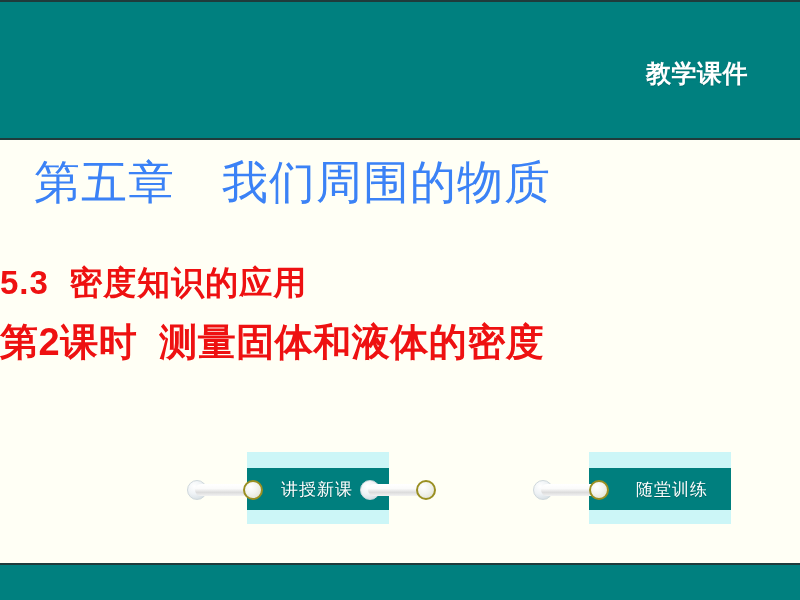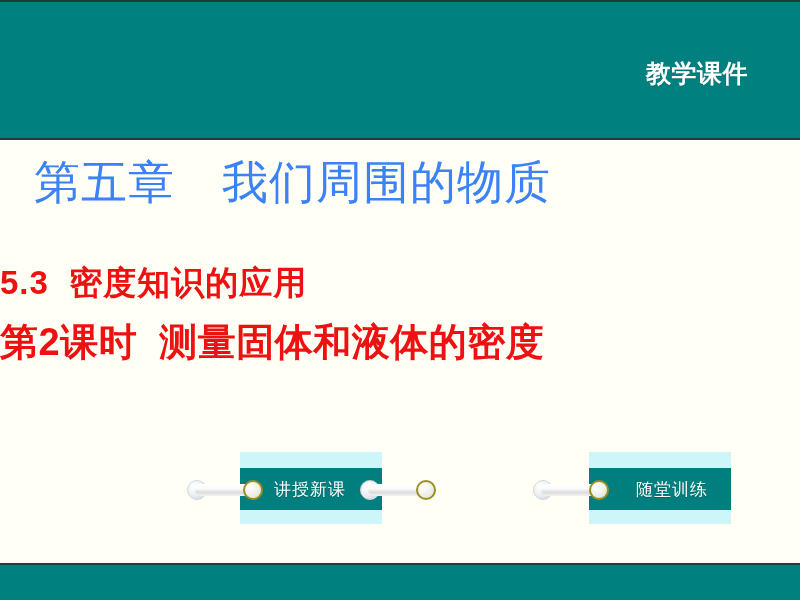--- a/index.html
+++ b/index.html
@@ -115,21 +115,21 @@
   }
   .nav-label {
     color: #ffffff;
     font-family: "Liberation Serif", "DejaVu Serif", serif;
     font-size: 17px;
     letter-spacing: 1px;
     white-space: nowrap;
     text-shadow: 0 1px 1px rgba(0,0,0,0.25);
   }
   .nav-item-0 { left: 0px; }
-  .nav-item-1 { left: 170px; }
+  .nav-item-1 { left: 177px; }
   .nav-item-2 { left: 346px; }
   .nav-item-3 { left: 519px; }
   .nav-item-0 .nav-band { padding-right: 26px; box-sizing: border-box; }
   .nav-item-1 .nav-band { padding-left: 20px; padding-right: 22px; box-sizing: border-box; }
   .nav-item-2 .nav-band { padding-left: 20px; padding-right: 22px; box-sizing: border-box; }
   .nav-item-3 .nav-band { padding-left: 24px; box-sizing: border-box; }
 
   
   .connector {
     position: absolute;

